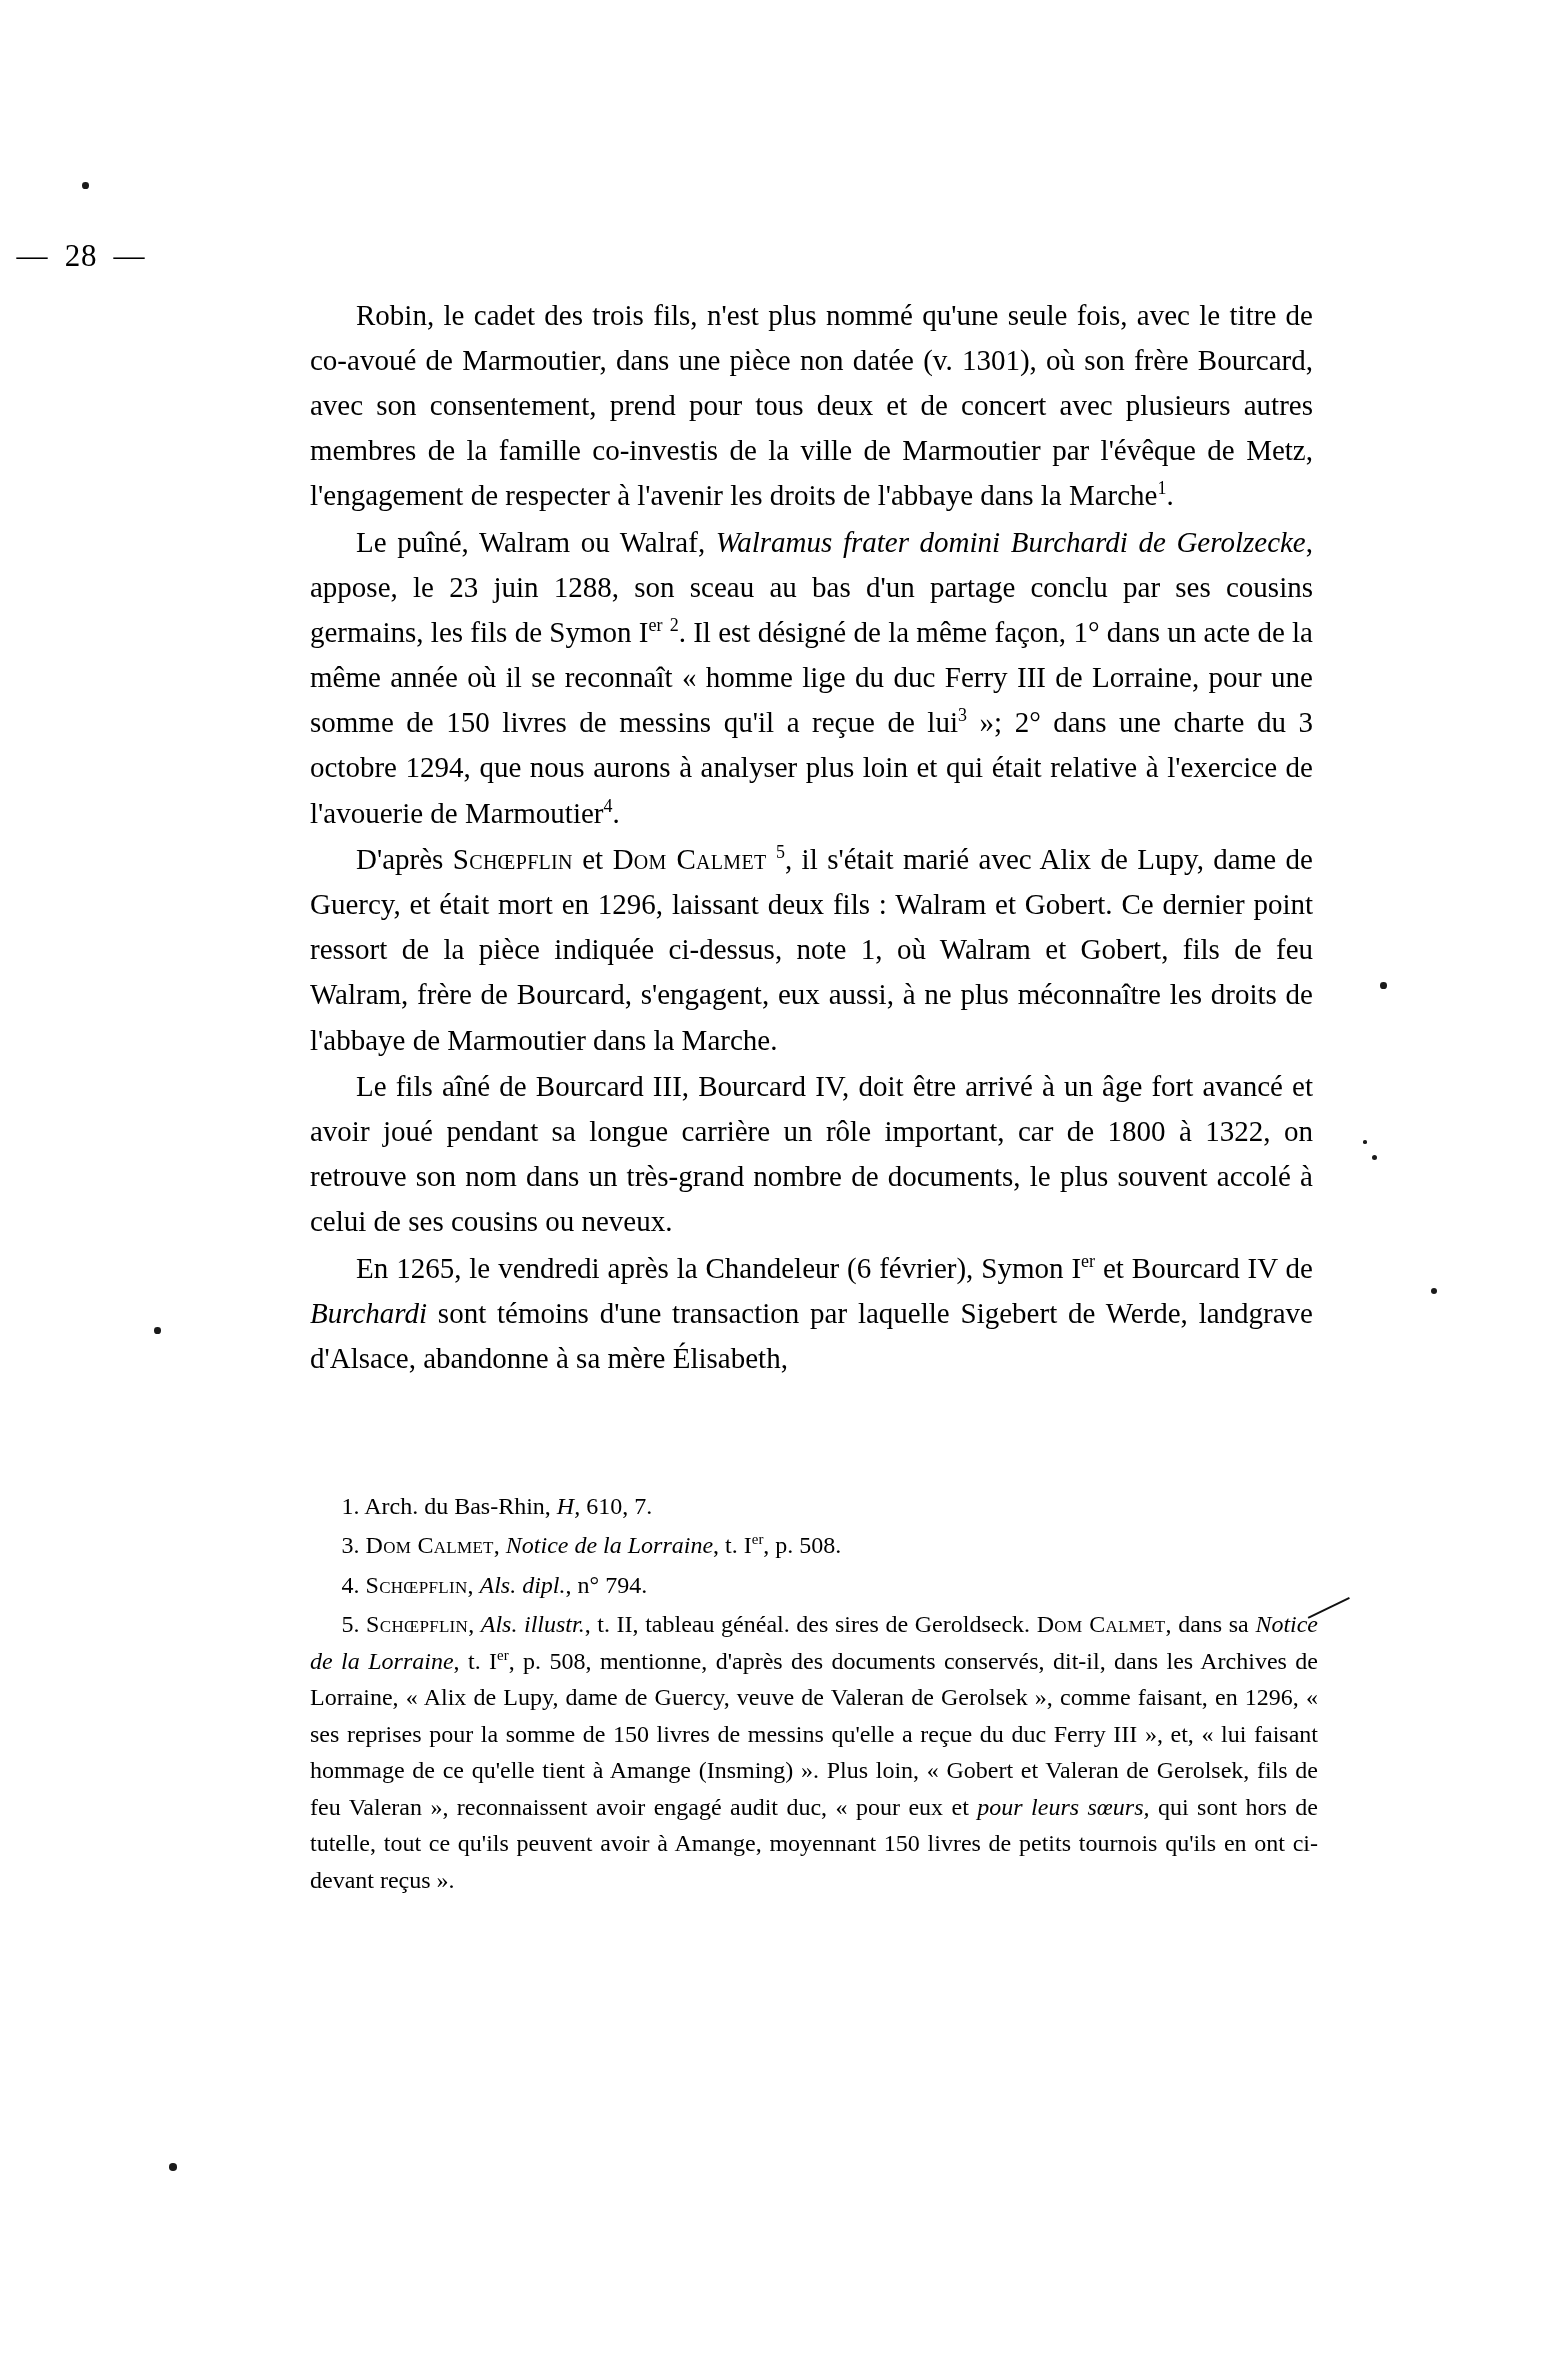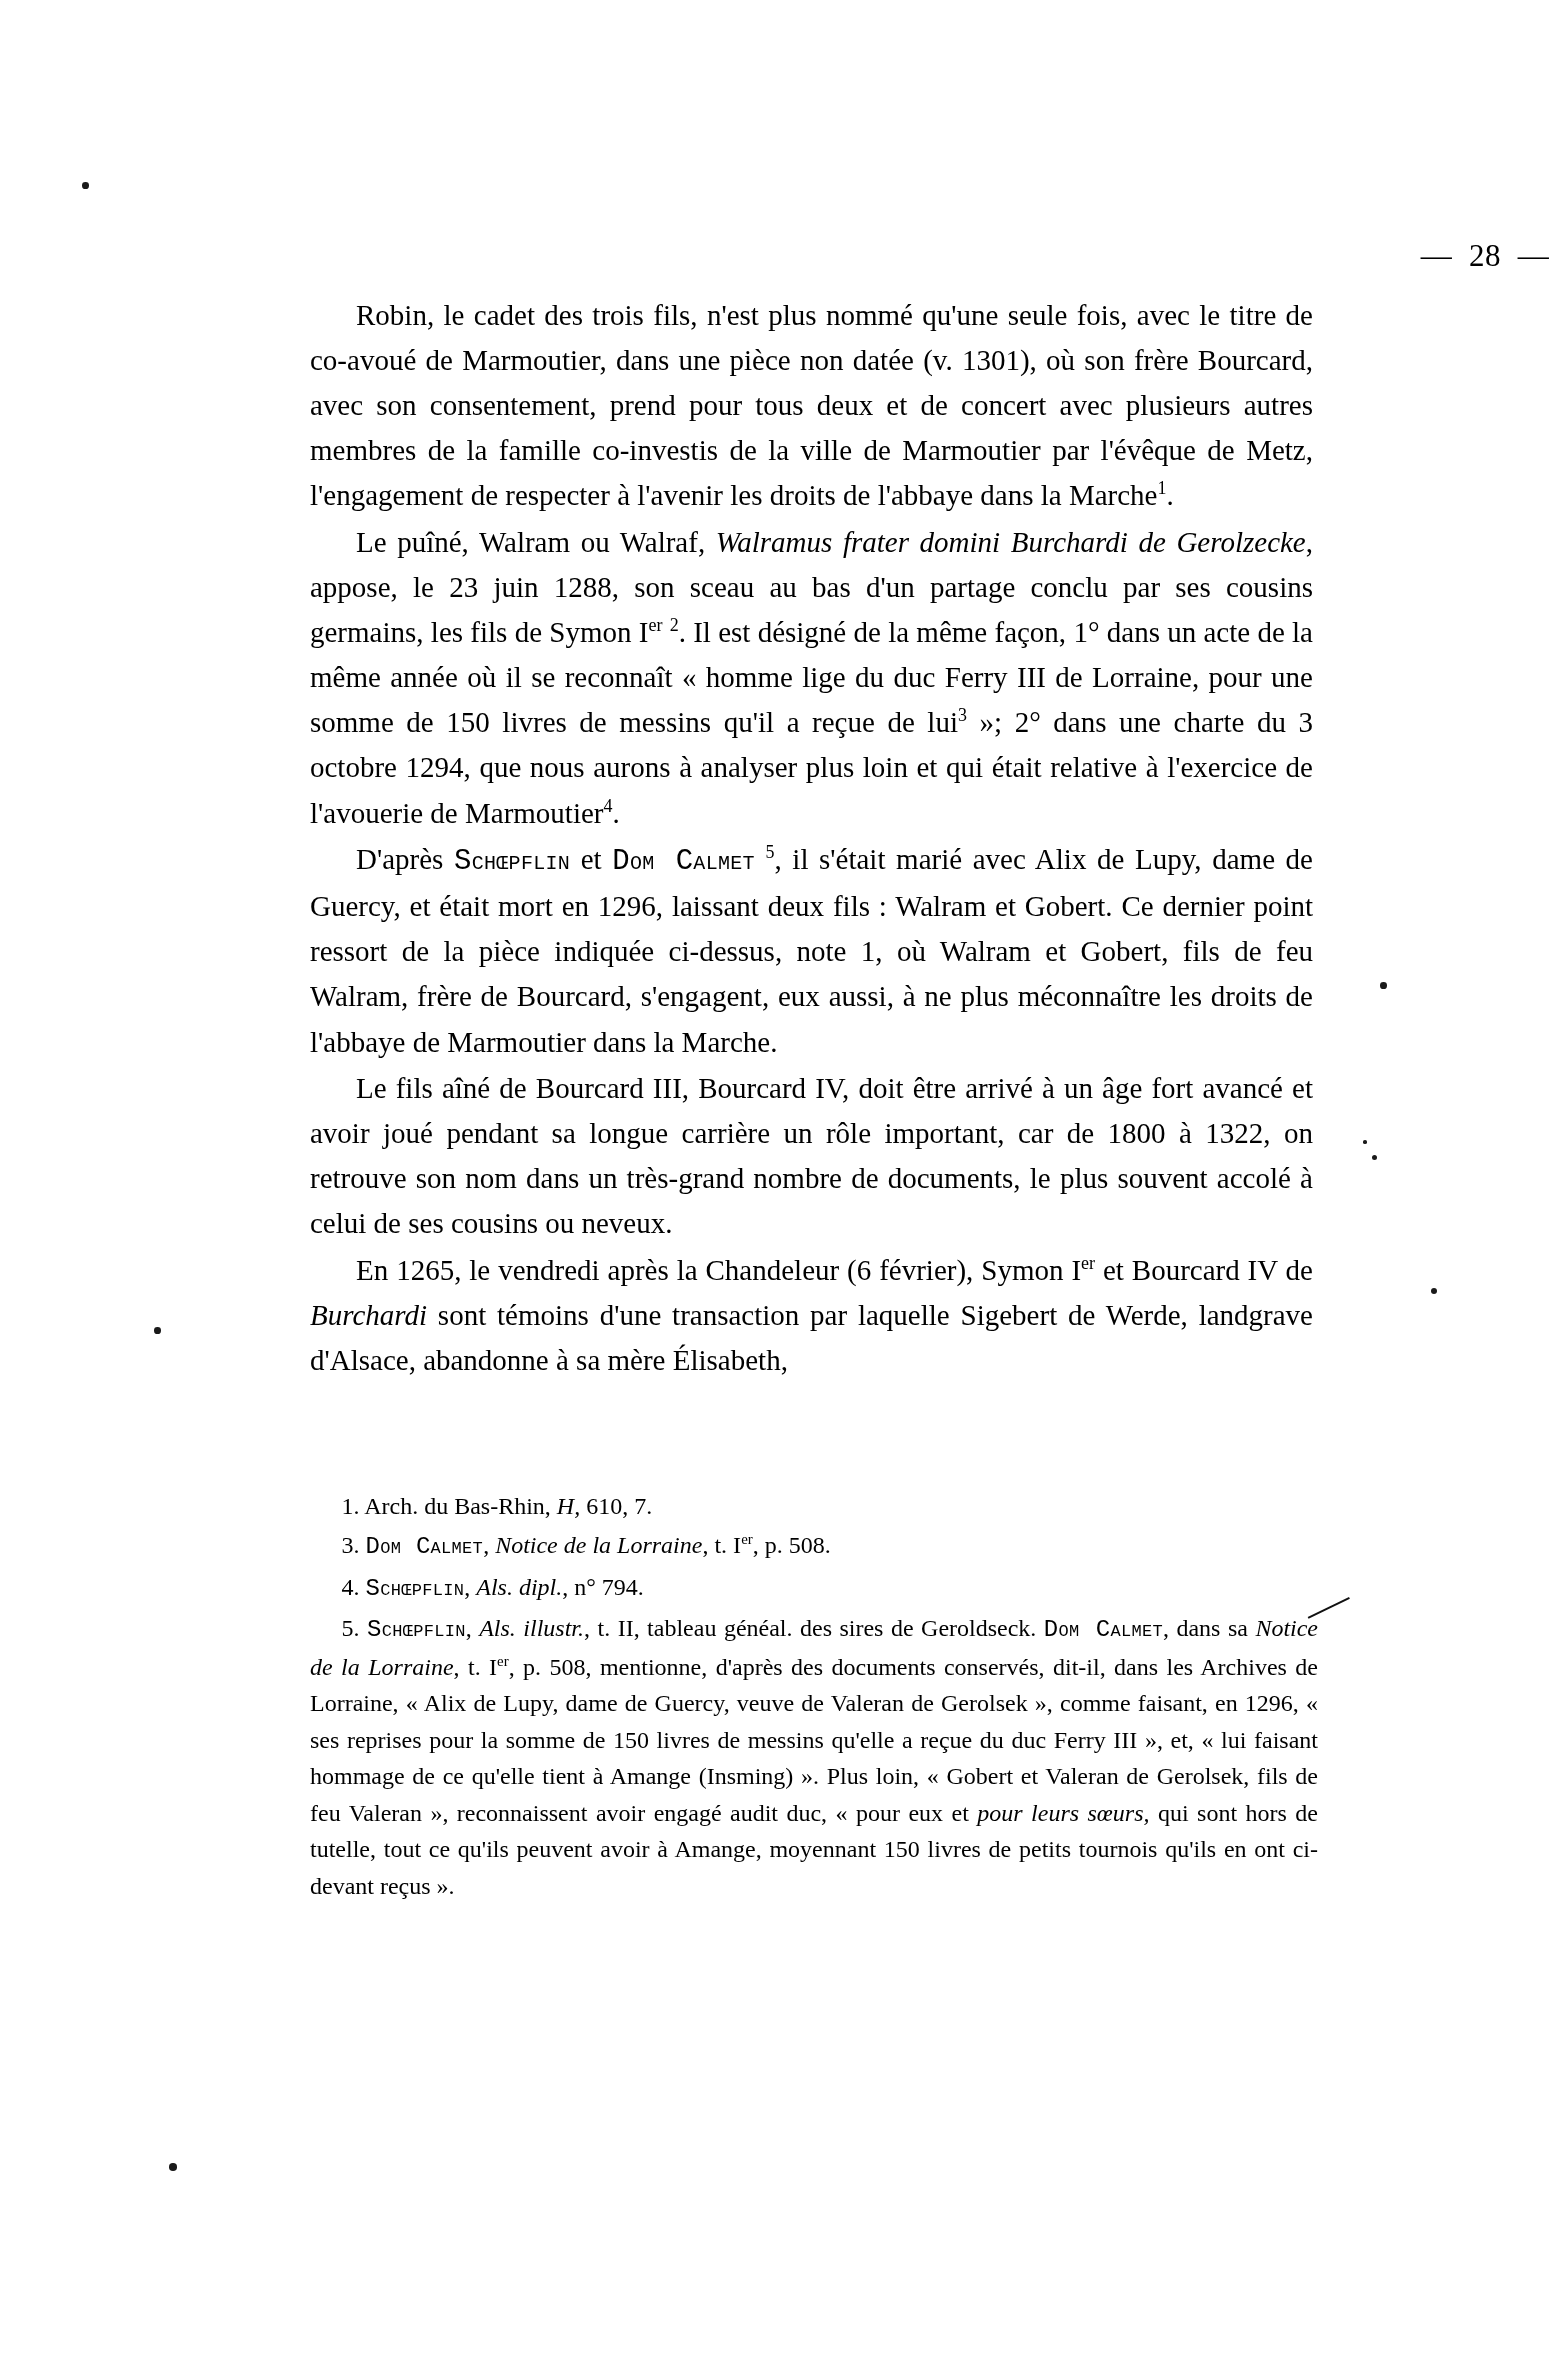--- a/index.html
+++ b/index.html
@@ -36,21 +36,21 @@
   .speck.s4 { left: 1431px; top: 1288px; width: 6px;  height: 6px; }
   .speck.s5 { left: 1372px; top: 1155px; width: 5.2px;  height: 5.2px; }
   .speck.s6 { left: 169px;  top: 2163px; width: 7.5px; height: 7.5px; }
   .speck.s7 { left: 1363px; top: 1140px; width: 3.7px;  height: 3.7px; }
 
   .folio {
     position: absolute;
     left: 0;
     top: 238px;
     width: 1566px;
-    text-align: right;
+    text-align: left;
     font-size: 31px;
     letter-spacing: 0.7px;
   }
   .folio .dash { display: inline-block; padding: 0 16.5px; }
 
   .textblock {
     position: absolute;
     left: 310px;
     top: 293px;
     width: 1003px;
@@ -64,21 +64,20 @@
     text-justify: inter-word;
     text-indent: 46px;
     hyphens: manual;
   }
 
   i, .it { font-style: italic; }
 
   .sc {
     font-variant: small-caps;
     letter-spacing: 0.3px;
-    font-family: Liberation Mono, monospace;
   }
 
   sup {
     font-size: 0.62em;
     vertical-align: super;
     line-height: 0;
   }
 
   .notes {
     position: absolute;

